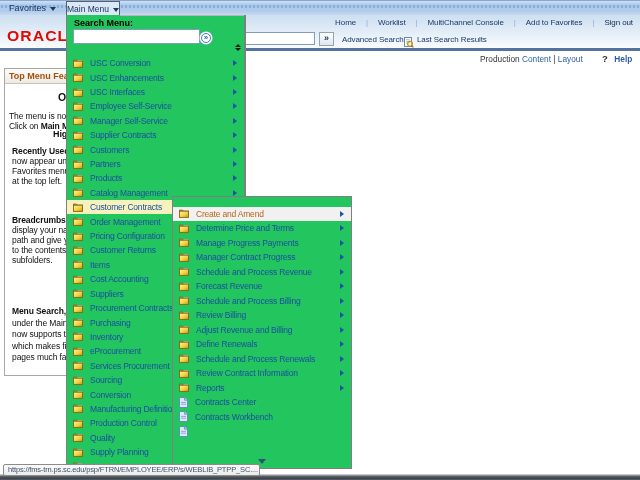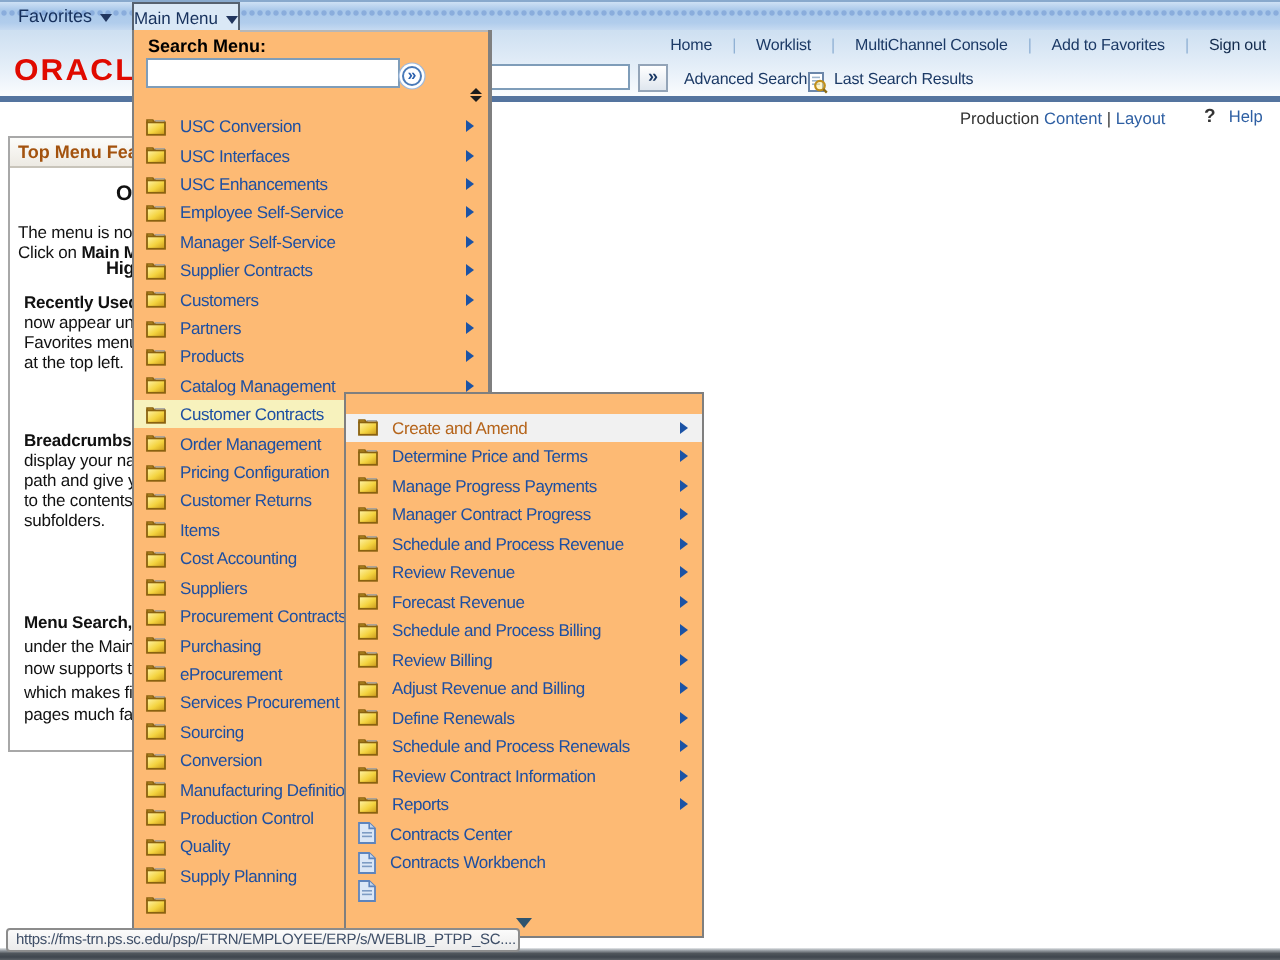--- a/index.html
+++ b/index.html
@@ -39,35 +39,35 @@
     padding-bottom:1px;}
   .adv-link{position:absolute;left:342px;top:34.5px;font-size:8px;letter-spacing:-0.1px;color:#1c3a66;}
   .lsr-icon{position:absolute;left:404px;top:33.5px;}
   .lsr-link{position:absolute;left:417px;top:34.5px;font-size:8px;letter-spacing:-0.1px;color:#1c3a66;}
 
   
   .pers{position:absolute;top:54px;left:480px;font-size:8.3px;color:#333;white-space:nowrap;}
   .pers a, .plink{color:#2e5fa3;text-decoration:none;}
   .help{position:absolute;top:53px;left:602px;font-size:9px;white-space:nowrap;}
   .help .qmark{font-weight:bold;color:#333;font-size:9.5px;}
-  .help .plink{margin-left:4px;font-size:8.3px;}
+  .help .plink{margin-left:4px;font-size:8.3px;font-weight:bold;}
 
   
   .fbox{position:absolute;left:4px;top:68px;width:236px;height:308px;background:#fff;
     border:1px solid #a8a8a8;}
   .fbox-hdr{position:absolute;left:0;top:0;width:100%;height:15px;
     background:linear-gradient(#fcfcfa,#edeae3);border-bottom:1px solid #c8c4ba;
     font-size:9px;font-weight:bold;color:#a3520e;padding:2px 0 0 4px;white-space:nowrap;overflow:hidden;}
   .fline{position:absolute;white-space:nowrap;font-size:8.5px;letter-spacing:-0.1px;color:#111;}
   .fline b{font-weight:bold;}
   .overview{font-size:10.5px;font-weight:bold;color:#111;}
   .hl-head{font-size:9px;font-weight:bold;color:#111;padding-left:44px;}
 
   
-  .panel{position:absolute;background:#fdba74;border:1px solid #7f7f7f;overflow:hidden;}
+  .panel{position:absolute;background:#22c55e;border:1px solid #7f7f7f;overflow:hidden;}
   #menu-panel{left:66px;top:15px;width:180px;height:454px;border-top:none;border-right-width:2px;}
   #menu-panel::before{content:'';position:absolute;left:53px;right:0;top:0;height:1px;background:#b7b7b7;}
   #submenu-panel{left:172px;top:196px;width:180px;height:273px;}
   .sm-label{position:absolute;left:7px;top:2.5px;font-size:9px;font-weight:bold;color:#000;}
   .m-input{position:absolute;left:6px;top:14px;width:127px;height:15px;border:1px solid #7f9db9;
     background:#fff;font-size:8.5px;padding:0 2px;color:#222;}
   .m-go{position:absolute;left:134px;top:18px;width:10px;height:10px;border-radius:50%;
     border:1px solid #4a7ab8;color:#2a5fad;font-size:8px;font-weight:bold;line-height:8px;
     text-align:center;background:#fff;box-shadow:0 0 0 1.2px #fff, 0 0 0 1.8px #9db9dd;}
   .m-handle{position:absolute;left:167px;top:29px;width:8px;height:8px;}
@@ -210,52 +210,52 @@
       <linearGradient id="fg" x1="0" y1="0" x2="1" y2="1">
         <stop offset="0" stop-color="#fff3a8"></stop>
         <stop offset="0.55" stop-color="#f4d33f"></stop>
         <stop offset="1" stop-color="#c9971a"></stop>
       </linearGradient>
     </defs>
     <path d="M0.5 2.2 L0.5 1 L3.4 1 L4.3 2.2 Z" fill="#e7bd35" stroke="#8a6210" stroke-width="0.8"></path>
     <rect x="4.6" y="1.4" width="4.6" height="1.6" fill="#fdfdfd" stroke="#9a9a9a" stroke-width="0.6"></rect>
     <rect x="0.5" y="2.2" width="9" height="6.2" fill="url(#fg)" stroke="#8a6210" stroke-width="0.9"></rect>
   </svg>
+          <span class="label">USC Enhancements</span>
+          <span class="arr"></span>
+        </div>
+        <div class="mrow">
+          <svg class="icon-cell" width="10" height="9" viewBox="0 0 10 9">
+    <defs>
+      <linearGradient id="fg" x1="0" y1="0" x2="1" y2="1">
+        <stop offset="0" stop-color="#fff3a8"></stop>
+        <stop offset="0.55" stop-color="#f4d33f"></stop>
+        <stop offset="1" stop-color="#c9971a"></stop>
+      </linearGradient>
+    </defs>
+    <path d="M0.5 2.2 L0.5 1 L3.4 1 L4.3 2.2 Z" fill="#e7bd35" stroke="#8a6210" stroke-width="0.8"></path>
+    <rect x="4.6" y="1.4" width="4.6" height="1.6" fill="#fdfdfd" stroke="#9a9a9a" stroke-width="0.6"></rect>
+    <rect x="0.5" y="2.2" width="9" height="6.2" fill="url(#fg)" stroke="#8a6210" stroke-width="0.9"></rect>
+  </svg>
           <span class="label">USC Interfaces</span>
           <span class="arr"></span>
         </div>
         <div class="mrow">
           <svg class="icon-cell" width="10" height="9" viewBox="0 0 10 9">
     <defs>
       <linearGradient id="fg" x1="0" y1="0" x2="1" y2="1">
         <stop offset="0" stop-color="#fff3a8"></stop>
         <stop offset="0.55" stop-color="#f4d33f"></stop>
         <stop offset="1" stop-color="#c9971a"></stop>
       </linearGradient>
     </defs>
     <path d="M0.5 2.2 L0.5 1 L3.4 1 L4.3 2.2 Z" fill="#e7bd35" stroke="#8a6210" stroke-width="0.8"></path>
     <rect x="4.6" y="1.4" width="4.6" height="1.6" fill="#fdfdfd" stroke="#9a9a9a" stroke-width="0.6"></rect>
     <rect x="0.5" y="2.2" width="9" height="6.2" fill="url(#fg)" stroke="#8a6210" stroke-width="0.9"></rect>
   </svg>
-          <span class="label">USC Enhancements</span>
-          <span class="arr"></span>
-        </div>
-        <div class="mrow">
-          <svg class="icon-cell" width="10" height="9" viewBox="0 0 10 9">
-    <defs>
-      <linearGradient id="fg" x1="0" y1="0" x2="1" y2="1">
-        <stop offset="0" stop-color="#fff3a8"></stop>
-        <stop offset="0.55" stop-color="#f4d33f"></stop>
-        <stop offset="1" stop-color="#c9971a"></stop>
-      </linearGradient>
-    </defs>
-    <path d="M0.5 2.2 L0.5 1 L3.4 1 L4.3 2.2 Z" fill="#e7bd35" stroke="#8a6210" stroke-width="0.8"></path>
-    <rect x="4.6" y="1.4" width="4.6" height="1.6" fill="#fdfdfd" stroke="#9a9a9a" stroke-width="0.6"></rect>
-    <rect x="0.5" y="2.2" width="9" height="6.2" fill="url(#fg)" stroke="#8a6210" stroke-width="0.9"></rect>
-  </svg>
           <span class="label">Employee Self-Service</span>
           <span class="arr"></span>
         </div>
         <div class="mrow">
           <svg class="icon-cell" width="10" height="9" viewBox="0 0 10 9">
     <defs>
       <linearGradient id="fg" x1="0" y1="0" x2="1" y2="1">
         <stop offset="0" stop-color="#fff3a8"></stop>
         <stop offset="0.55" stop-color="#f4d33f"></stop>
         <stop offset="1" stop-color="#c9971a"></stop>
@@ -483,20 +483,36 @@
         <stop offset="0" stop-color="#fff3a8"></stop>
         <stop offset="0.55" stop-color="#f4d33f"></stop>
         <stop offset="1" stop-color="#c9971a"></stop>
       </linearGradient>
     </defs>
     <path d="M0.5 2.2 L0.5 1 L3.4 1 L4.3 2.2 Z" fill="#e7bd35" stroke="#8a6210" stroke-width="0.8"></path>
     <rect x="4.6" y="1.4" width="4.6" height="1.6" fill="#fdfdfd" stroke="#9a9a9a" stroke-width="0.6"></rect>
     <rect x="0.5" y="2.2" width="9" height="6.2" fill="url(#fg)" stroke="#8a6210" stroke-width="0.9"></rect>
   </svg>
           <span class="label">Purchasing</span>
+          <span class="arr"></span>
+        </div>
+        <div class="mrow">
+          <svg class="icon-cell" width="10" height="9" viewBox="0 0 10 9">
+    <defs>
+      <linearGradient id="fg" x1="0" y1="0" x2="1" y2="1">
+        <stop offset="0" stop-color="#fff3a8"></stop>
+        <stop offset="0.55" stop-color="#f4d33f"></stop>
+        <stop offset="1" stop-color="#c9971a"></stop>
+      </linearGradient>
+    </defs>
+    <path d="M0.5 2.2 L0.5 1 L3.4 1 L4.3 2.2 Z" fill="#e7bd35" stroke="#8a6210" stroke-width="0.8"></path>
+    <rect x="4.6" y="1.4" width="4.6" height="1.6" fill="#fdfdfd" stroke="#9a9a9a" stroke-width="0.6"></rect>
+    <rect x="0.5" y="2.2" width="9" height="6.2" fill="url(#fg)" stroke="#8a6210" stroke-width="0.9"></rect>
+  </svg>
+          <span class="label">Inventory</span>
           <span class="arr"></span>
         </div>
         <div class="mrow">
           <svg class="icon-cell" width="10" height="9" viewBox="0 0 10 9">
     <defs>
       <linearGradient id="fg" x1="0" y1="0" x2="1" y2="1">
         <stop offset="0" stop-color="#fff3a8"></stop>
         <stop offset="0.55" stop-color="#f4d33f"></stop>
         <stop offset="1" stop-color="#c9971a"></stop>
       </linearGradient>
@@ -711,36 +727,20 @@
         <stop offset="0" stop-color="#fff3a8"></stop>
         <stop offset="0.55" stop-color="#f4d33f"></stop>
         <stop offset="1" stop-color="#c9971a"></stop>
       </linearGradient>
     </defs>
     <path d="M0.5 2.2 L0.5 1 L3.4 1 L4.3 2.2 Z" fill="#e7bd35" stroke="#8a6210" stroke-width="0.8"></path>
     <rect x="4.6" y="1.4" width="4.6" height="1.6" fill="#fdfdfd" stroke="#9a9a9a" stroke-width="0.6"></rect>
     <rect x="0.5" y="2.2" width="9" height="6.2" fill="url(#fg)" stroke="#8a6210" stroke-width="0.9"></rect>
   </svg>
           <span class="label">Schedule and Process Revenue</span>
-          <span class="arr"></span>
-        </div>
-        <div class="mrow">
-          <svg class="icon-cell" width="10" height="9" viewBox="0 0 10 9">
-    <defs>
-      <linearGradient id="fg" x1="0" y1="0" x2="1" y2="1">
-        <stop offset="0" stop-color="#fff3a8"></stop>
-        <stop offset="0.55" stop-color="#f4d33f"></stop>
-        <stop offset="1" stop-color="#c9971a"></stop>
-      </linearGradient>
-    </defs>
-    <path d="M0.5 2.2 L0.5 1 L3.4 1 L4.3 2.2 Z" fill="#e7bd35" stroke="#8a6210" stroke-width="0.8"></path>
-    <rect x="4.6" y="1.4" width="4.6" height="1.6" fill="#fdfdfd" stroke="#9a9a9a" stroke-width="0.6"></rect>
-    <rect x="0.5" y="2.2" width="9" height="6.2" fill="url(#fg)" stroke="#8a6210" stroke-width="0.9"></rect>
-  </svg>
-          <span class="label">Review Revenue</span>
           <span class="arr"></span>
         </div>
         <div class="mrow">
           <svg class="icon-cell" width="10" height="9" viewBox="0 0 10 9">
     <defs>
       <linearGradient id="fg" x1="0" y1="0" x2="1" y2="1">
         <stop offset="0" stop-color="#fff3a8"></stop>
         <stop offset="0.55" stop-color="#f4d33f"></stop>
         <stop offset="1" stop-color="#c9971a"></stop>
       </linearGradient>

